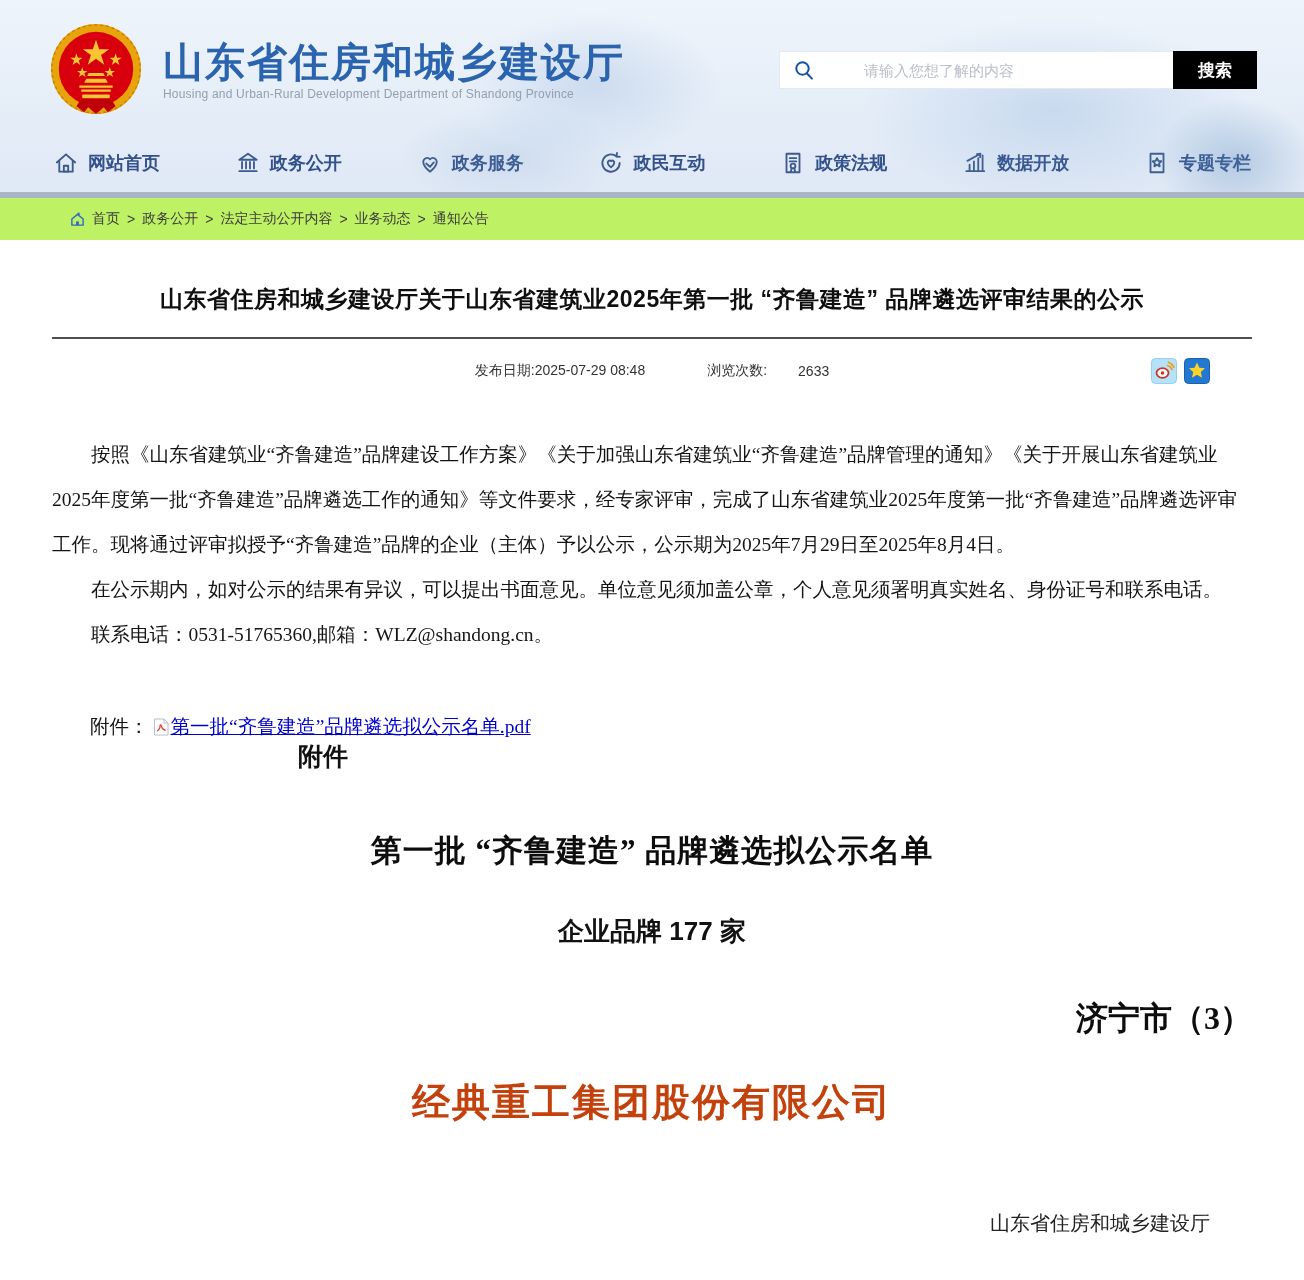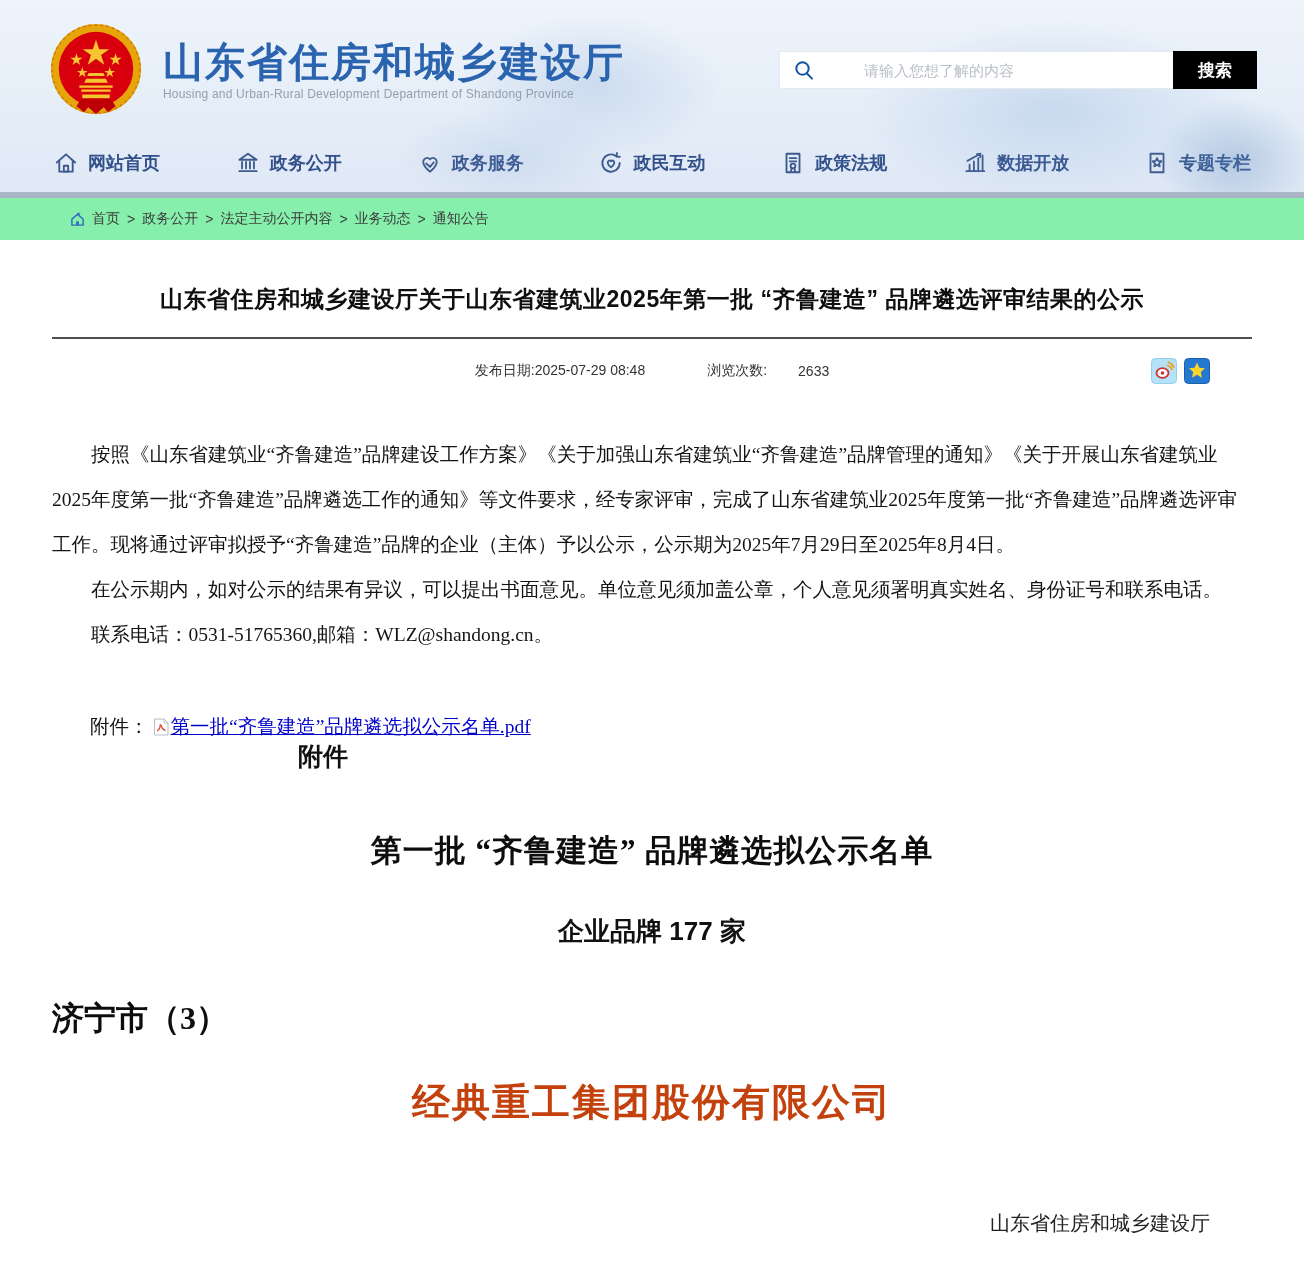--- a/index.html
+++ b/index.html
@@ -33,21 +33,21 @@
 
   
   .nav-inner { width:1210px; margin:0 auto; height:52px; display:flex; align-items:center;
                justify-content:space-between; padding:0 6px 6px 6px; }
   .nav-item { display:flex; align-items:center; gap:9px; color:#32508a; font-size:18px; font-weight:bold; cursor:pointer; }
   .nav-item svg { display:block; }
 
   .divider { height:6px; background:#a9b5c5; }
 
   
-  .breadcrumb-bar { background:#86efac; height:42px;padding-left:46px; }
+  .breadcrumb-bar { background:#bef264; height:42px;padding-left:46px; }
   .breadcrumb { width:1210px; margin:0 auto; height:42px; display:flex; align-items:center; gap:7px;
                 font-size:14px; color:#3c3c3c; }
   .crumb { cursor:pointer; }
   .crumb-sep { color:#3c3c3c; }
 
   
   .content { width:1200px; margin:0 auto; padding-top:44px; }
   .article-title { text-align:center; font-size:23px; font-weight:bold; color:#0f0f0f; letter-spacing:.5px; }
   .title-rule { border:none; border-top:2px solid #4f4f4f; margin-top:22px; }
 
@@ -65,21 +65,21 @@
   .attachment-row { margin-top:56px; font-family:"Liberation Serif","DejaVu Serif",serif; font-size:19.5px; color:#141414;
                     display:flex; align-items:center; padding-left:38px; }
   .pdf-icon { margin:0 2px 0 4px; }
   .attachment-link { color:#0000cc; text-decoration:underline; cursor:pointer; }
 
   
   .annex-label { margin-left:246px; font-size:25px; font-weight:bold; color:#111; }
   .doc-title { margin-top:57px; text-align:center; font-family:"Liberation Serif","DejaVu Serif",serif;
                font-size:31px; font-weight:bold; color:#0d0d0d; letter-spacing:1px; }
   .count-line { margin-top:42px; text-align:center; font-size:26px; font-weight:bold; color:#111; }
-  .city-line { margin-top:48px; text-align:left; font-family:"Liberation Serif","DejaVu Serif",serif;
+  .city-line { margin-top:48px; text-align:right; font-family:"Liberation Serif","DejaVu Serif",serif;
                font-size:32px; font-weight:bold; color:#0d0d0d; }
   .company-line { margin-top:36px; text-align:center; font-family:"Liberation Serif","DejaVu Serif",serif;
                   font-size:38px; font-weight:bold; color:#c2410c; letter-spacing:2px; }
 
   .sign-block { margin-top:82px; text-align:right; font-family:"Liberation Serif","DejaVu Serif",serif;
                 font-size:20px; color:#222; padding-bottom:20px; }
   .sign-name { padding-right:42px; }
 </style>
 </head>
 <body>

